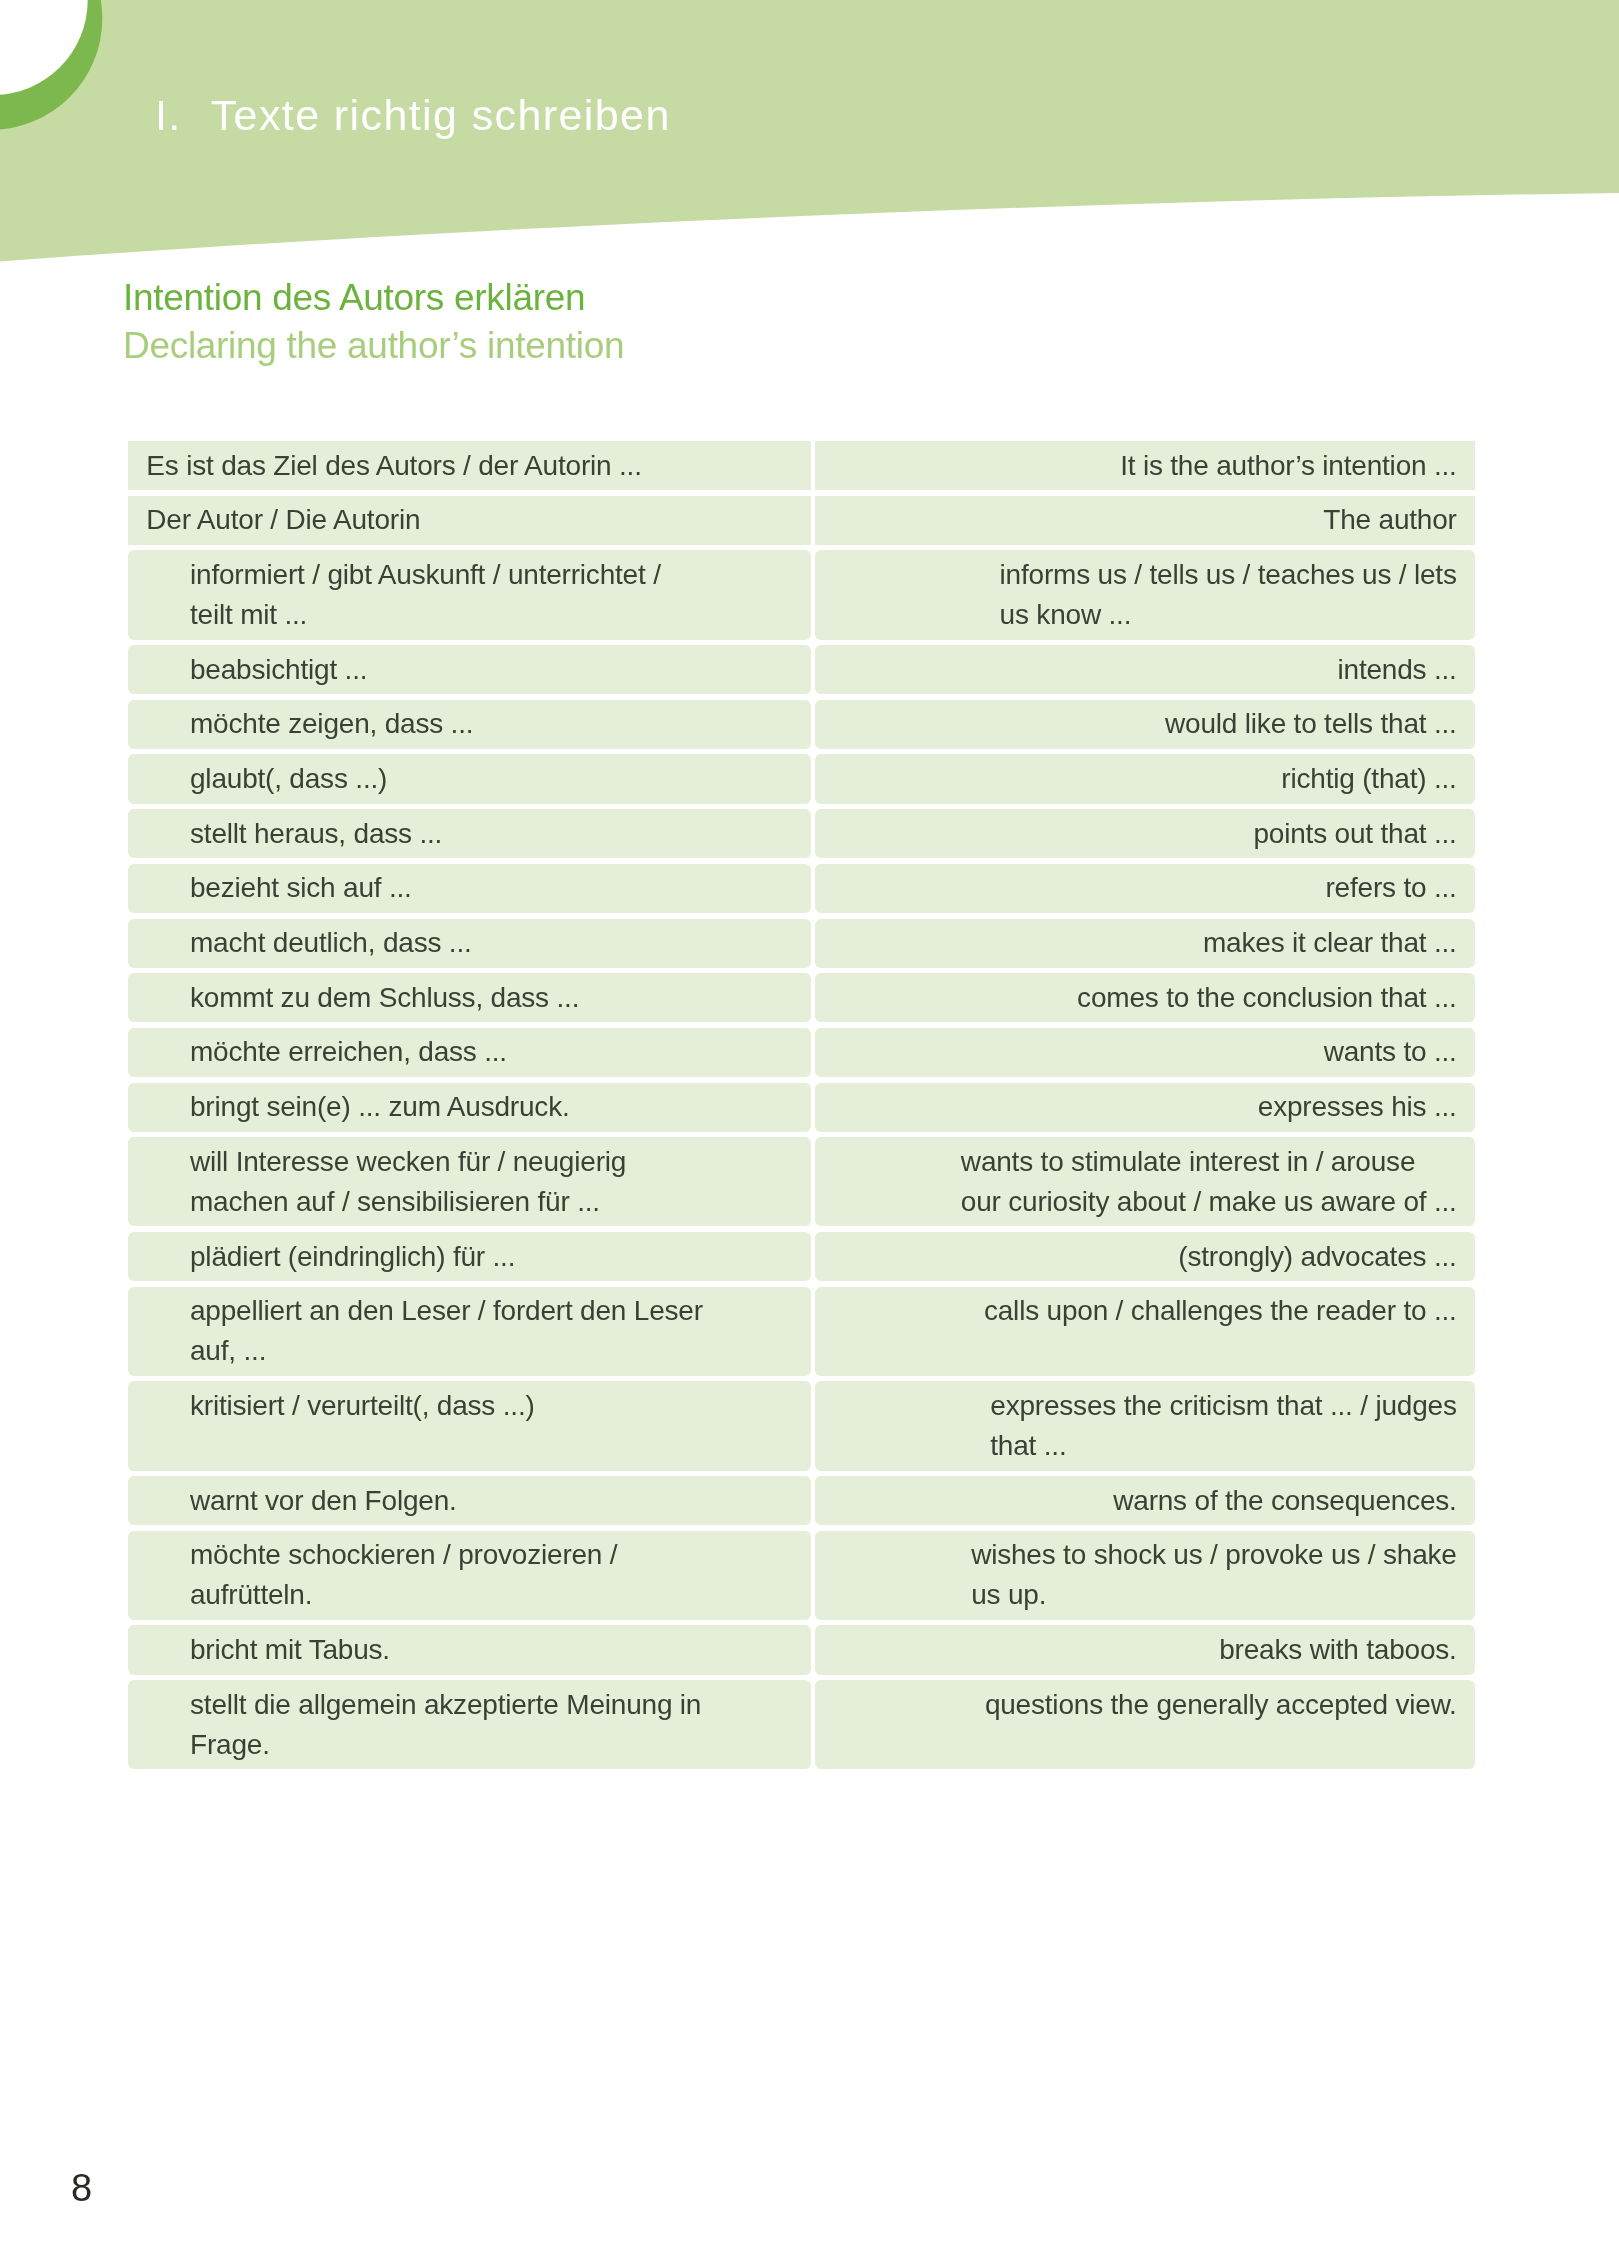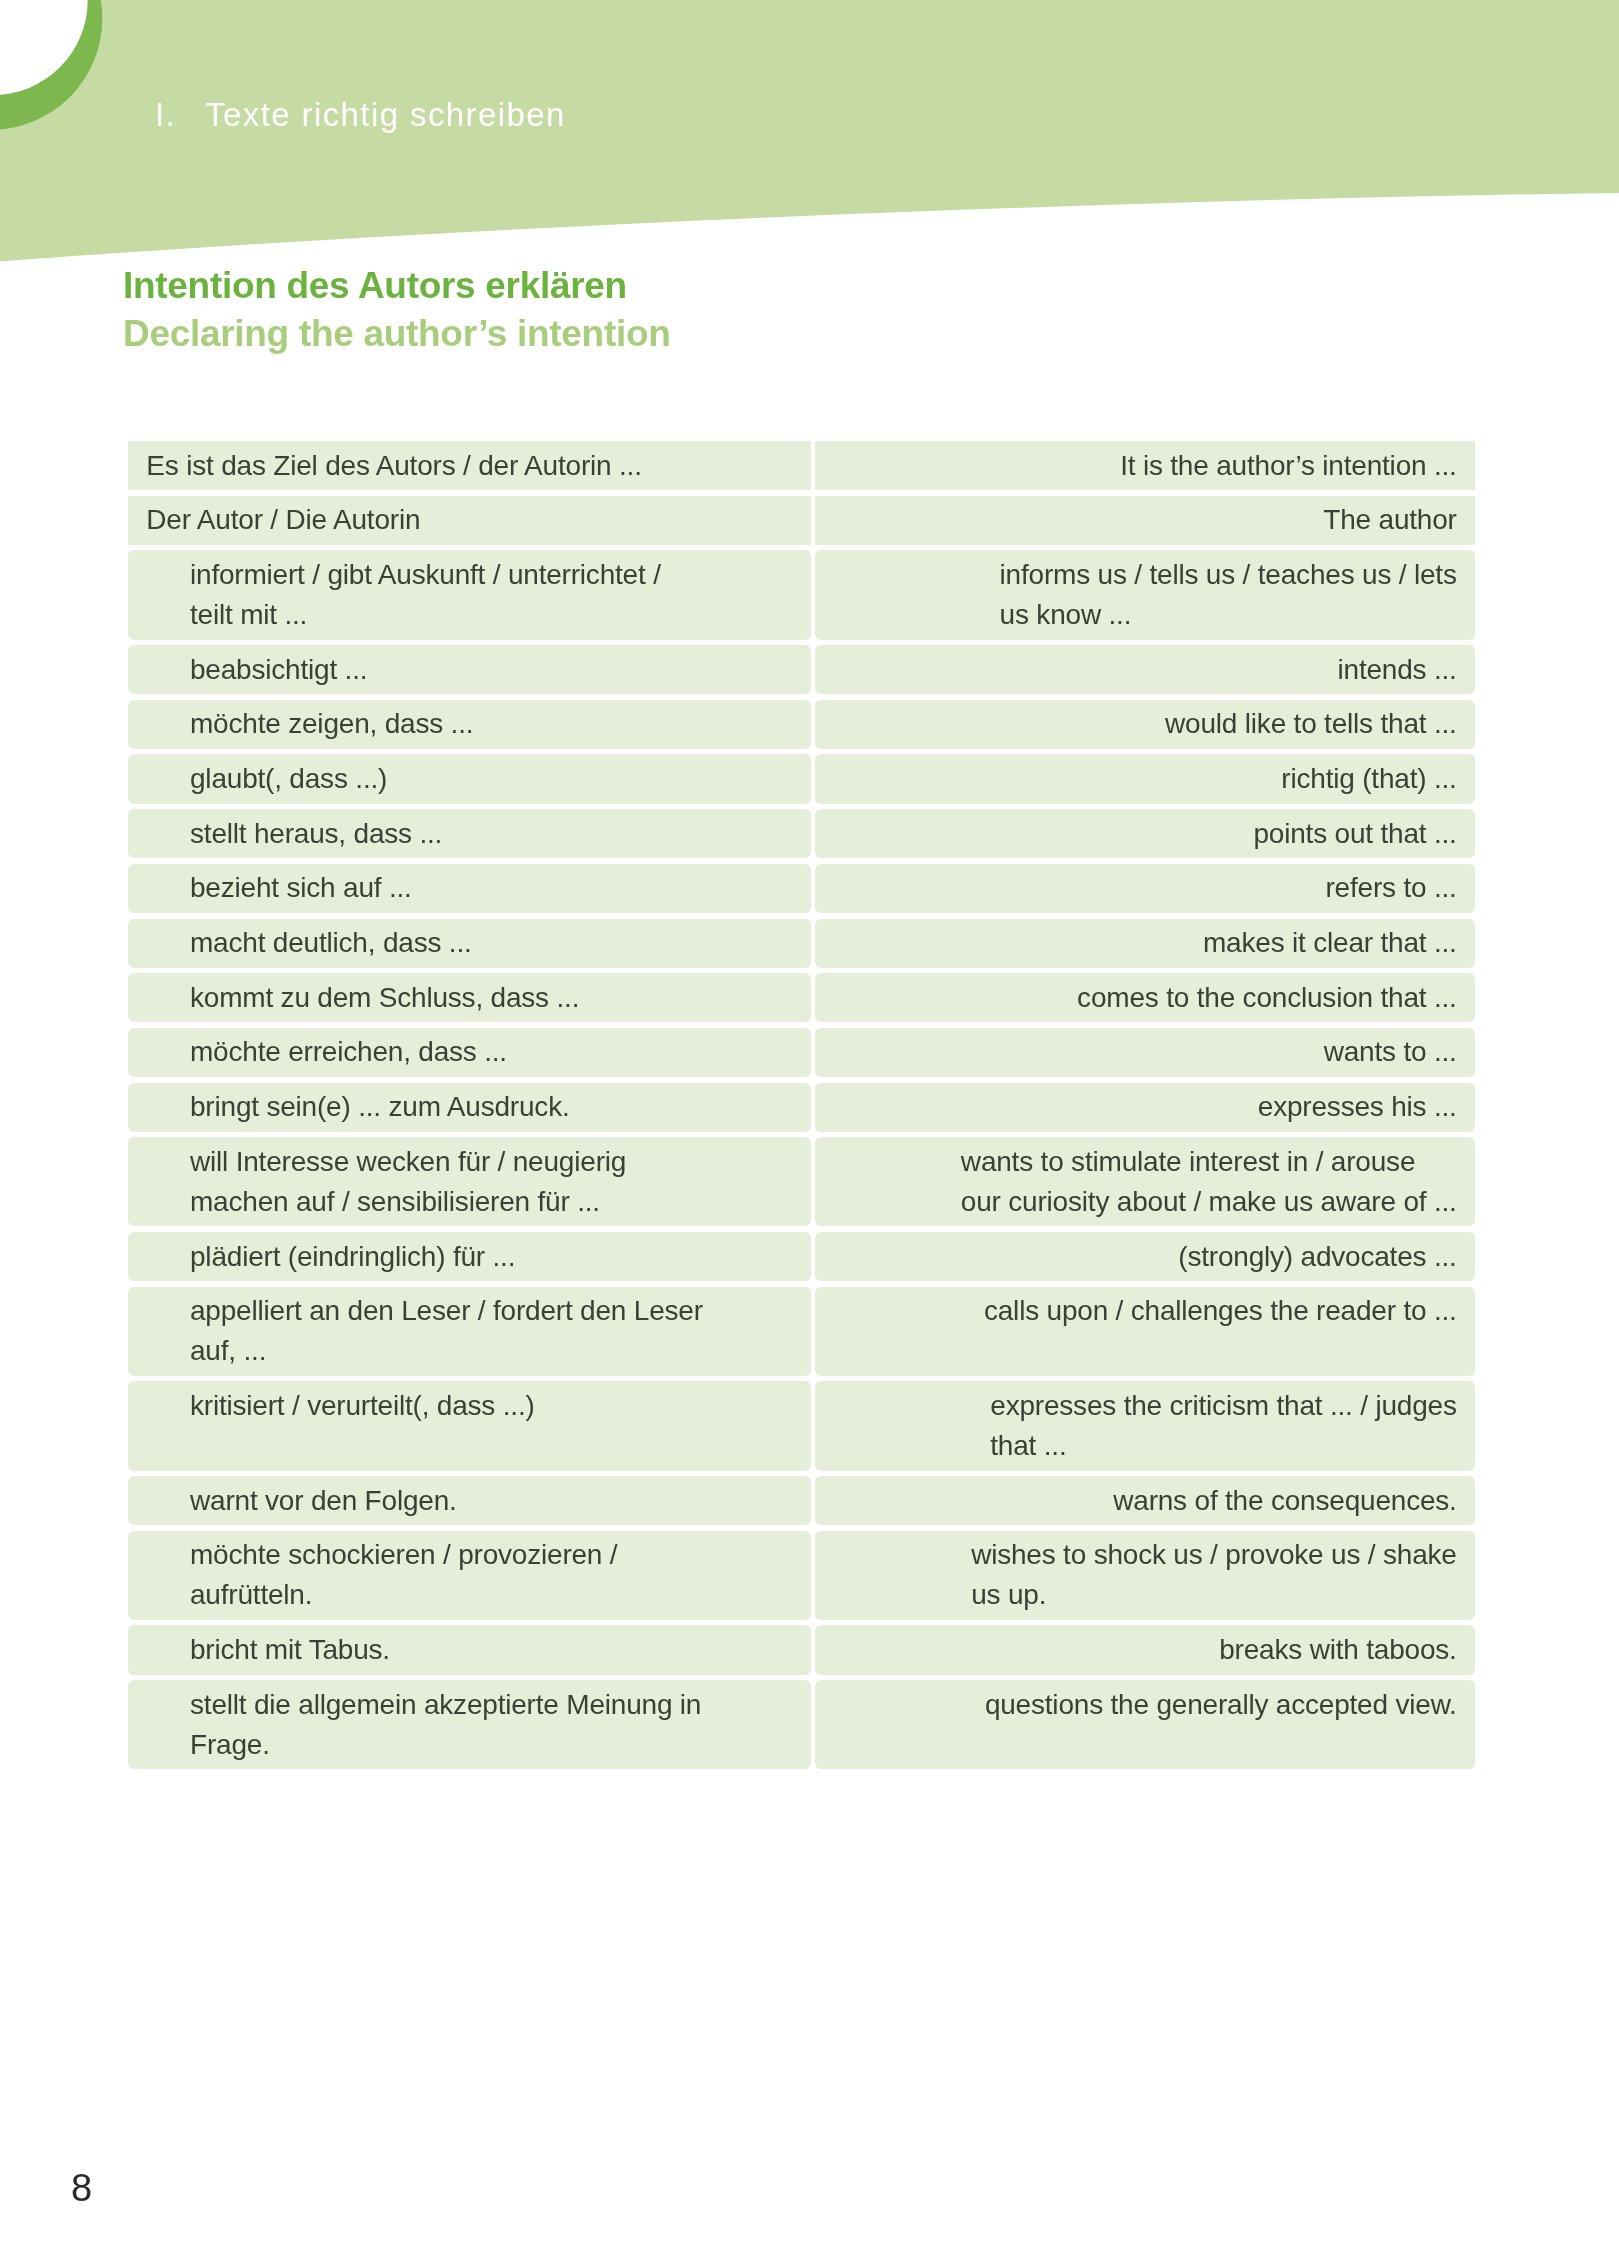--- a/index.html
+++ b/index.html
@@ -10,25 +10,25 @@
   html,body{background:#ffffff;}
   body{
     width:1619px;height:2267px;position:relative;overflow:hidden;
     font-family:"Liberation Sans",sans-serif;color:var(--text);
   }
   .banner-svg{position:absolute;top:0;left:0;display:block;}
   .banner-shape{fill:var(--banner-bg);}
   .ring-outer{fill:var(--ring-green);}
   .ring-hole{fill:#ffffff;}
   .banner-text{
-    position:absolute;left:155px;top:91px;font-size:33px;line-height:48px;
+    position:absolute;left:155px;top:91px;font-size:43px;line-height:48px;
     color:var(--banner-text);letter-spacing:1.4px;font-weight:400;
   }
   .banner-text .numeral{display:inline-block;margin-right:29px;}
-  .heading{position:absolute;left:123px;top:262px;font-size:37px;line-height:48px;font-weight:bold;letter-spacing:-0.3px;}
+  .heading{position:absolute;left:123px;top:274px;font-size:37px;line-height:48px;font-weight:normal;letter-spacing:-0.3px;}
   .heading .de{color:var(--title-de);}
   .heading .en{color:var(--title-en);}
   .phrase-table{
     position:absolute;left:128px;top:441px;width:1347px;
     display:flex;flex-direction:column;gap:5.5px;
   }
   .row{display:flex;gap:3.7px;align-items:stretch;}
   .cell{
     background:var(--row-bg);
     font-size:28px;line-height:40px;letter-spacing:-0.2px;

